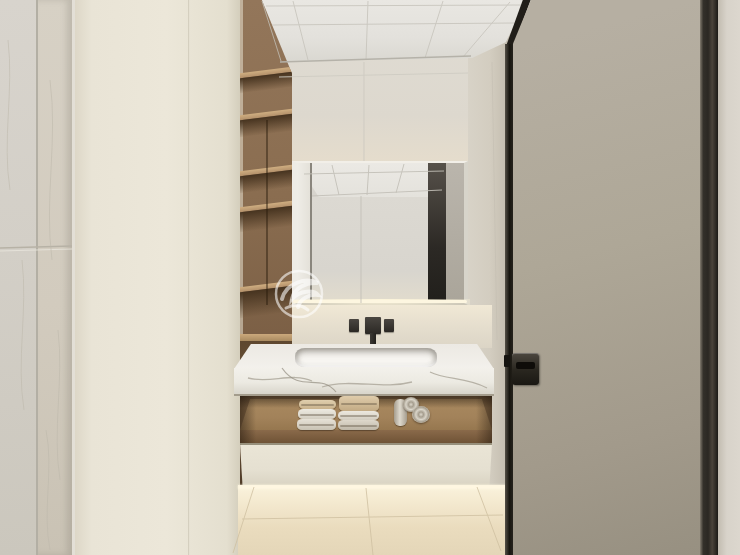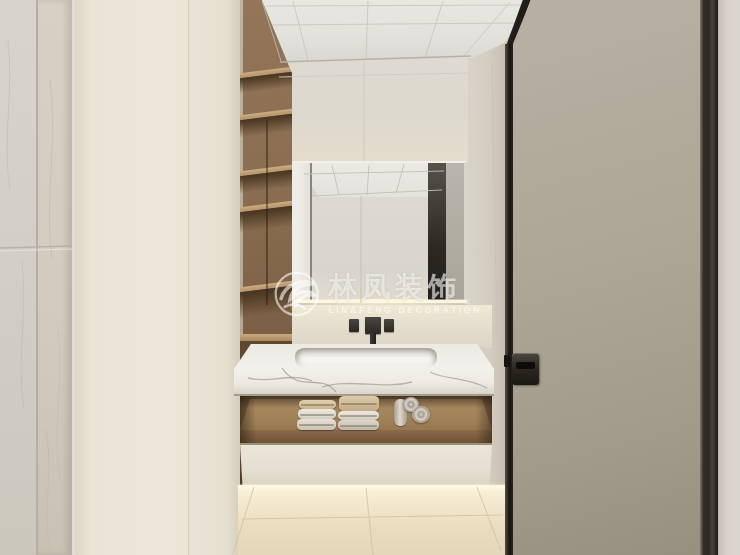--- a/index.html
+++ b/index.html
@@ -296,19 +296,15 @@
   <div class="abs marble3"></div>
 
   <div class="abs watermark">
     <svg width="54" height="52" viewBox="0 0 54 52">
       <g fill="none" stroke="rgba(255,255,255,0.58)">
         <circle cx="27" cy="26" r="23" stroke-width="2.5"></circle>
         <path d="M10,31 C14,15 34,9 46,15 C34,14 22,20 20,31 C28,22 42,22 46,27 C37,26 28,31 26,39" stroke-width="4" stroke-linecap="round"></path>
         <path d="M14,40 C22,36 30,37 36,42" stroke-width="3" stroke-linecap="round"></path>
       </g>
     </svg>
-    <div class="wm-text">
-      <div class="wm-cn">林凤装饰</div>
-      <div class="wm-en">LIN&amp;FENG DECORATION</div>
-    </div>
   </div>
 
 </div>
 
 </body></html>

